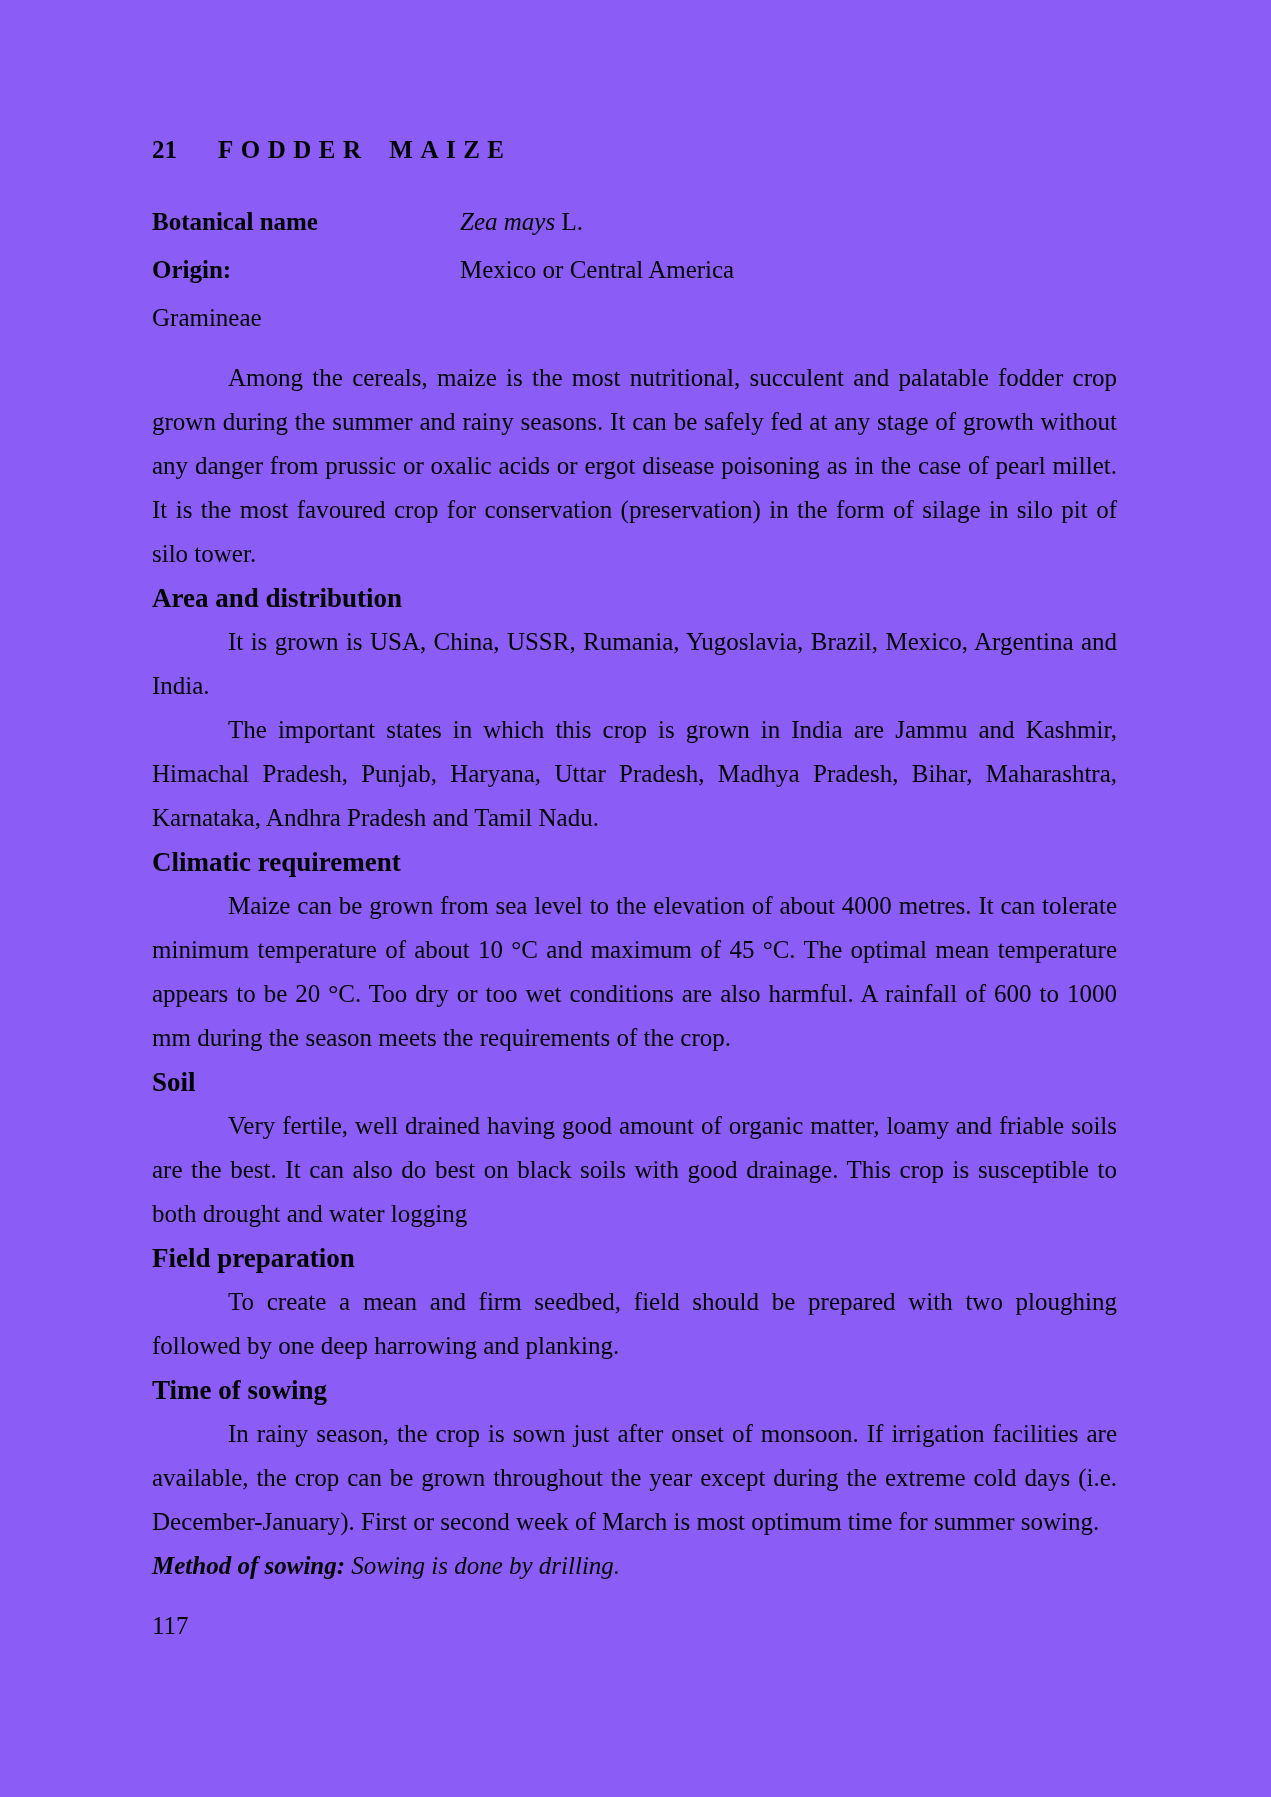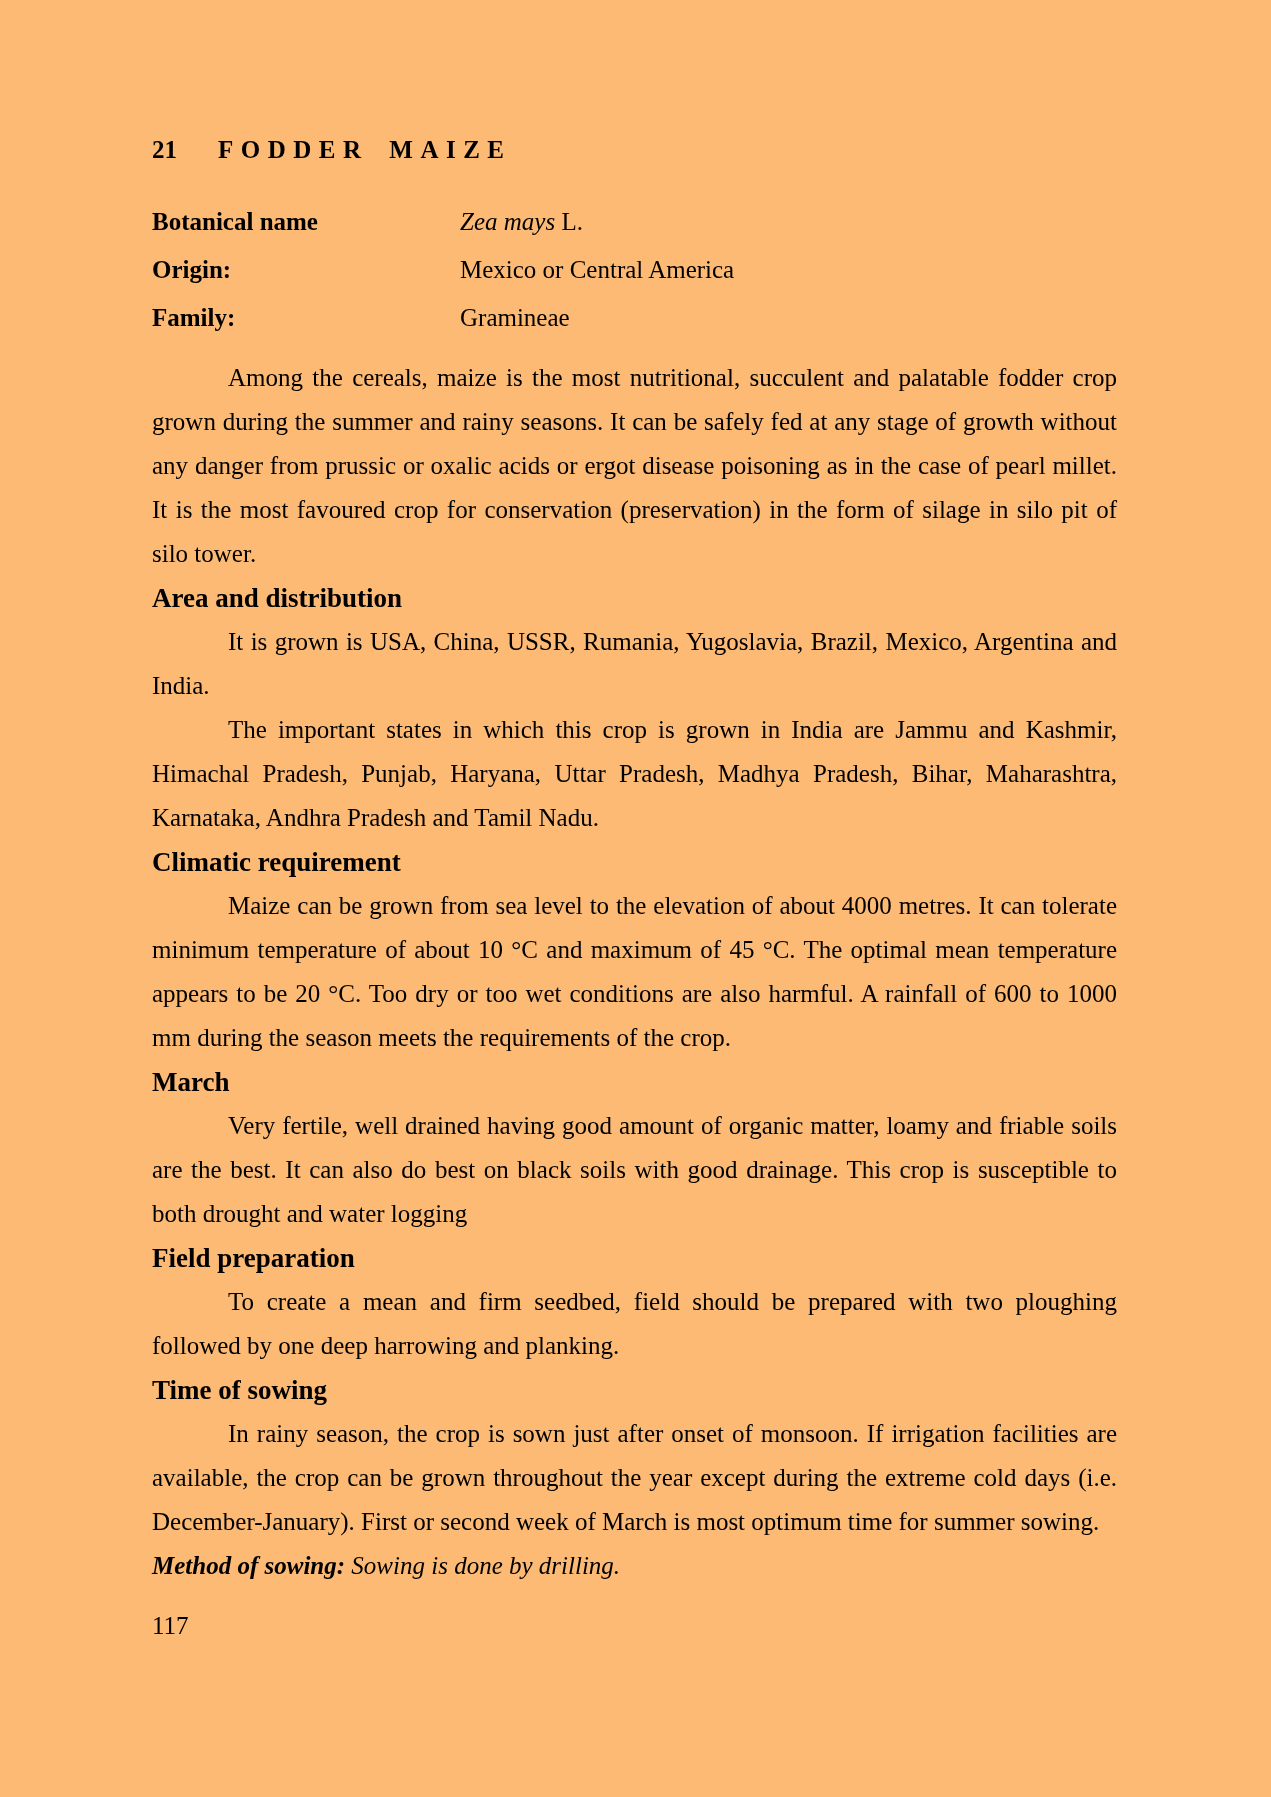--- a/index.html
+++ b/index.html
@@ -5,21 +5,21 @@
   html, body {
     margin: 0;
     padding: 0;
     background: #e8e8e8;
   }
   .page {
     position: relative;
     width: 1271px;
     height: 1797px;
     margin: 0 auto;
-    background: #fdba74;
+    background: #8b5cf6;
     box-sizing: border-box;
     padding: 128px 154px 0 152px;
     font-family: "Liberation Serif", "DejaVu Serif", serif;
     font-size: 25px;
     color: #000000;
     overflow: hidden;
   }
   .doc-title {
     font-weight: bold;
     line-height: 44px;
@@ -93,38 +93,37 @@
   <div class="info-table">
     <div class="info-row">
       <span class="info-label">Botanical name</span>
       <span class="info-value"><span class="italic">Zea mays</span><span> L.</span></span>
     </div>
     <div class="info-row">
       <span class="info-label">Origin:</span>
       <span class="info-value">Mexico or Central America</span>
     </div>
     <div class="info-row">
-      <span class="info-label">Family:</span>
       <span class="info-value">Gramineae</span>
     </div>
   </div>
 
   <p class="body-para first">Among the cereals, maize is the most nutritional, succulent and palatable fodder crop grown during the summer and rainy seasons. It can be safely fed at any stage of growth without any danger from prussic or oxalic acids or ergot disease poisoning as in the case of pearl millet. It is the most favoured crop for conservation (preservation) in the form of silage in silo pit of silo tower.</p>
 
   <div class="heading">Area and distribution</div>
 
   <p class="body-para">It is grown is USA, China, USSR, Rumania, Yugoslavia, Brazil, Mexico, Argentina and India.</p>
 
   <p class="body-para">The important states in which this crop is grown in India are Jammu and Kashmir, Himachal Pradesh, Punjab, Haryana, Uttar Pradesh, Madhya Pradesh, Bihar, Maharashtra, Karnataka, Andhra Pradesh and Tamil Nadu.</p>
 
   <div class="heading">Climatic requirement</div>
 
   <p class="body-para">Maize can be grown from sea level to the elevation of about 4000 metres. It can tolerate minimum temperature of about 10 °C and maximum of 45 °C. The optimal mean temperature appears to be 20 °C. Too dry or too wet conditions are also harmful. A rainfall of 600 to 1000 mm during the season meets the requirements of the crop.</p>
 
-  <div class="heading">March</div>
+  <div class="heading">Soil</div>
 
   <p class="body-para">Very fertile, well drained having good amount of organic matter, loamy and friable soils are the best. It can also do best on black soils with good drainage. This crop is susceptible to both drought and water logging</p>
 
   <div class="heading">Field preparation</div>
 
   <p class="body-para">To create a mean and firm seedbed, field should be prepared with two ploughing followed by one deep harrowing and planking.</p>
 
   <div class="heading">Time of sowing</div>
 
   <p class="body-para">In rainy season, the crop is sown just after onset of monsoon. If irrigation facilities are available, the crop can be grown throughout the year except during the extreme cold days (i.e. December-January). First or second week of March is most optimum time for summer sowing.</p>

